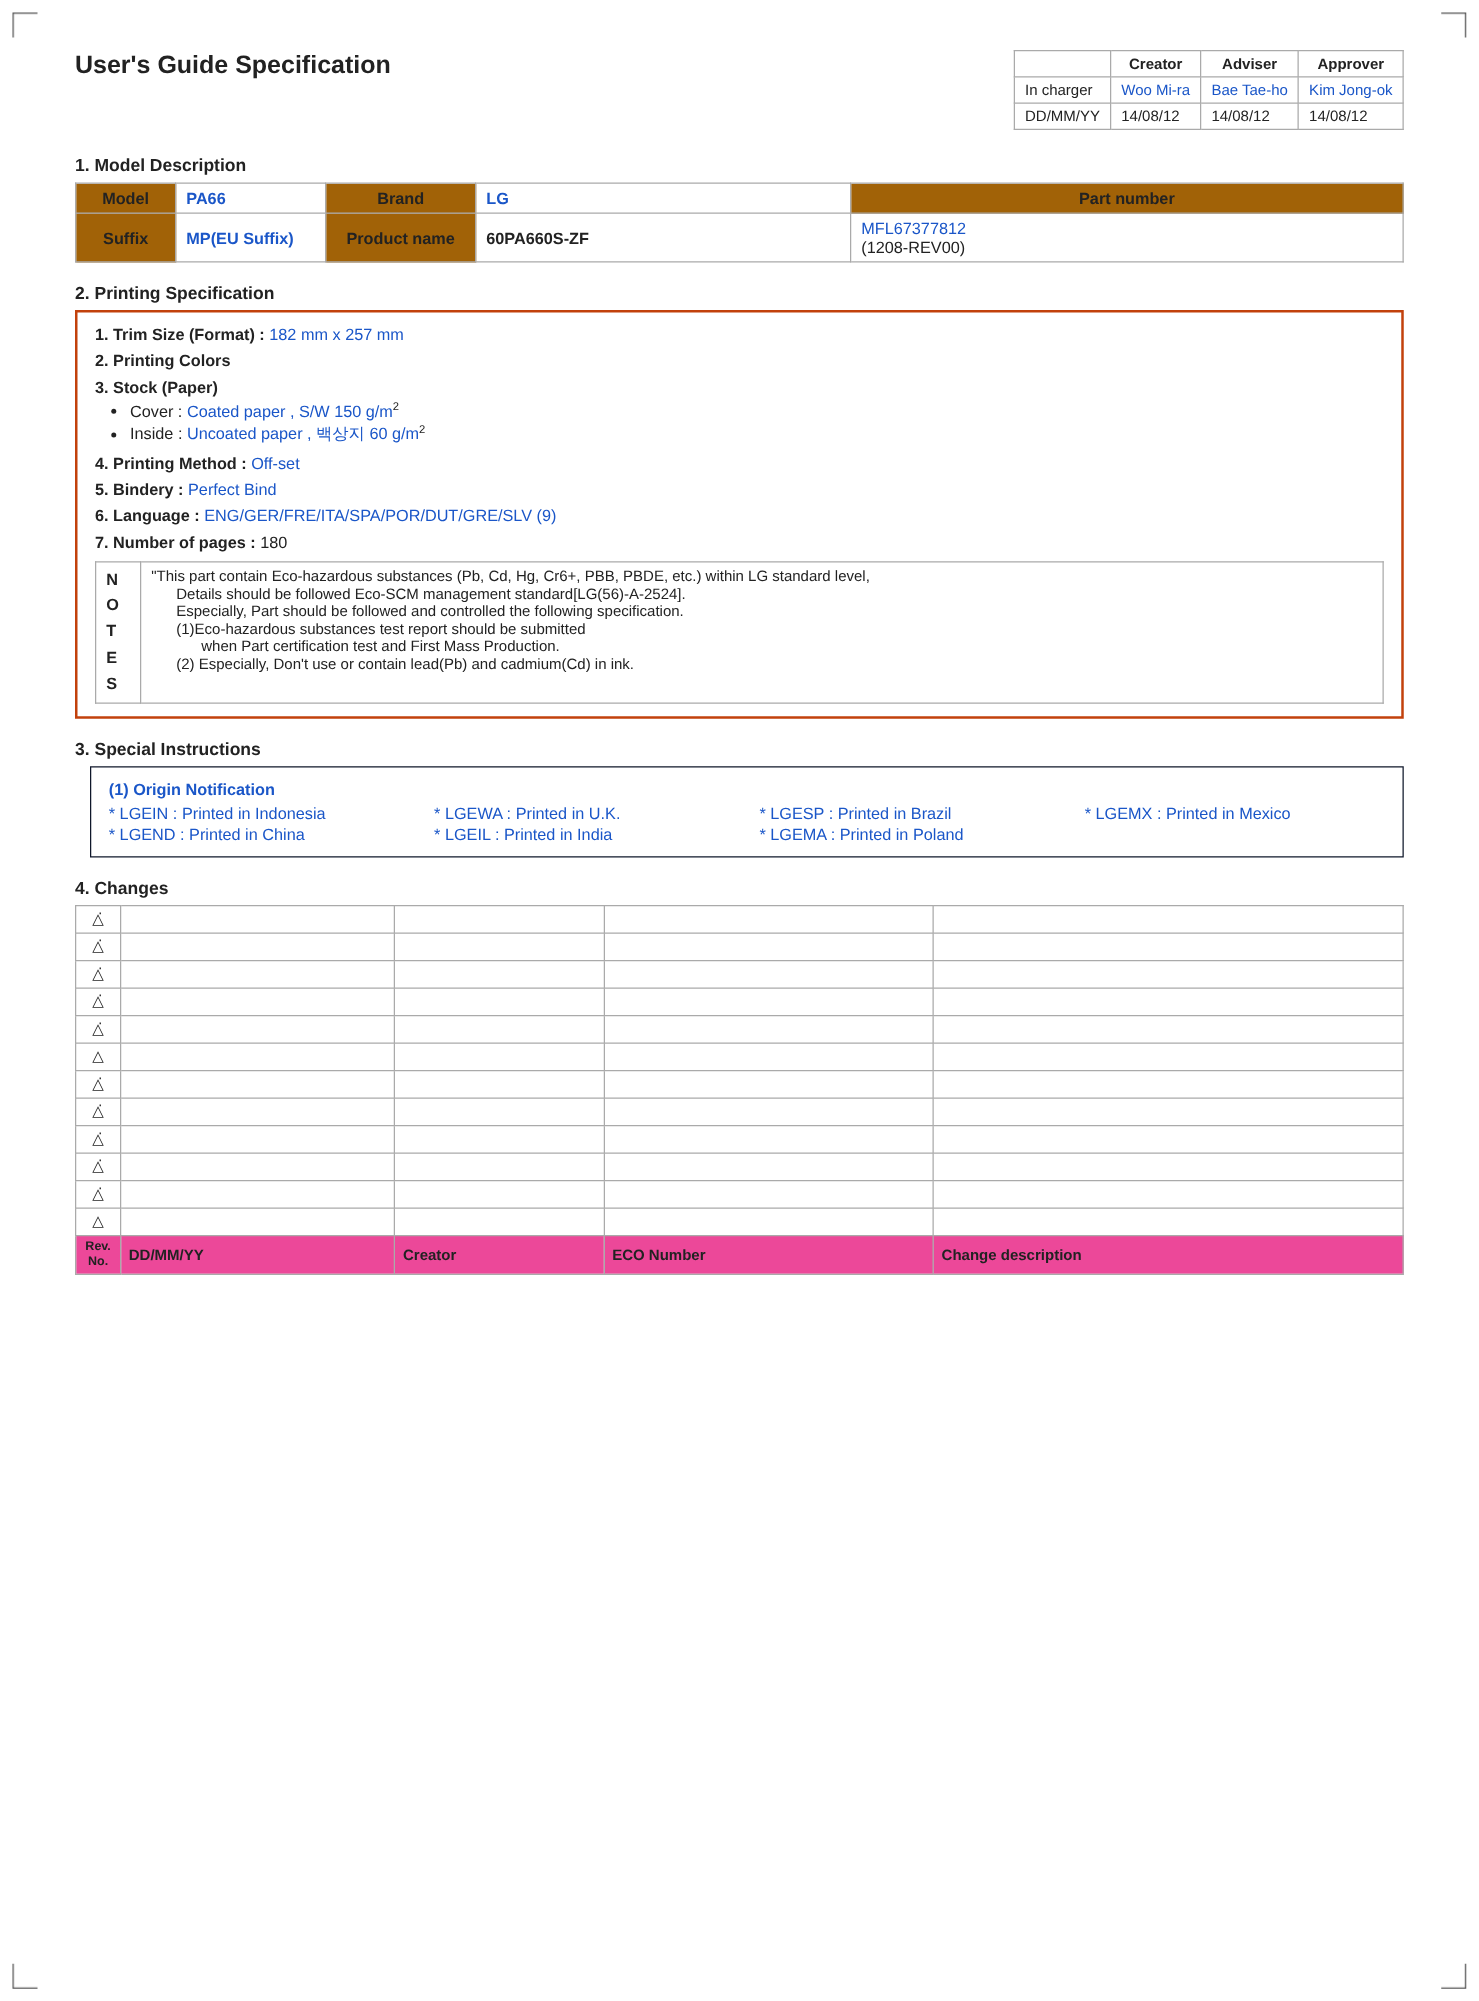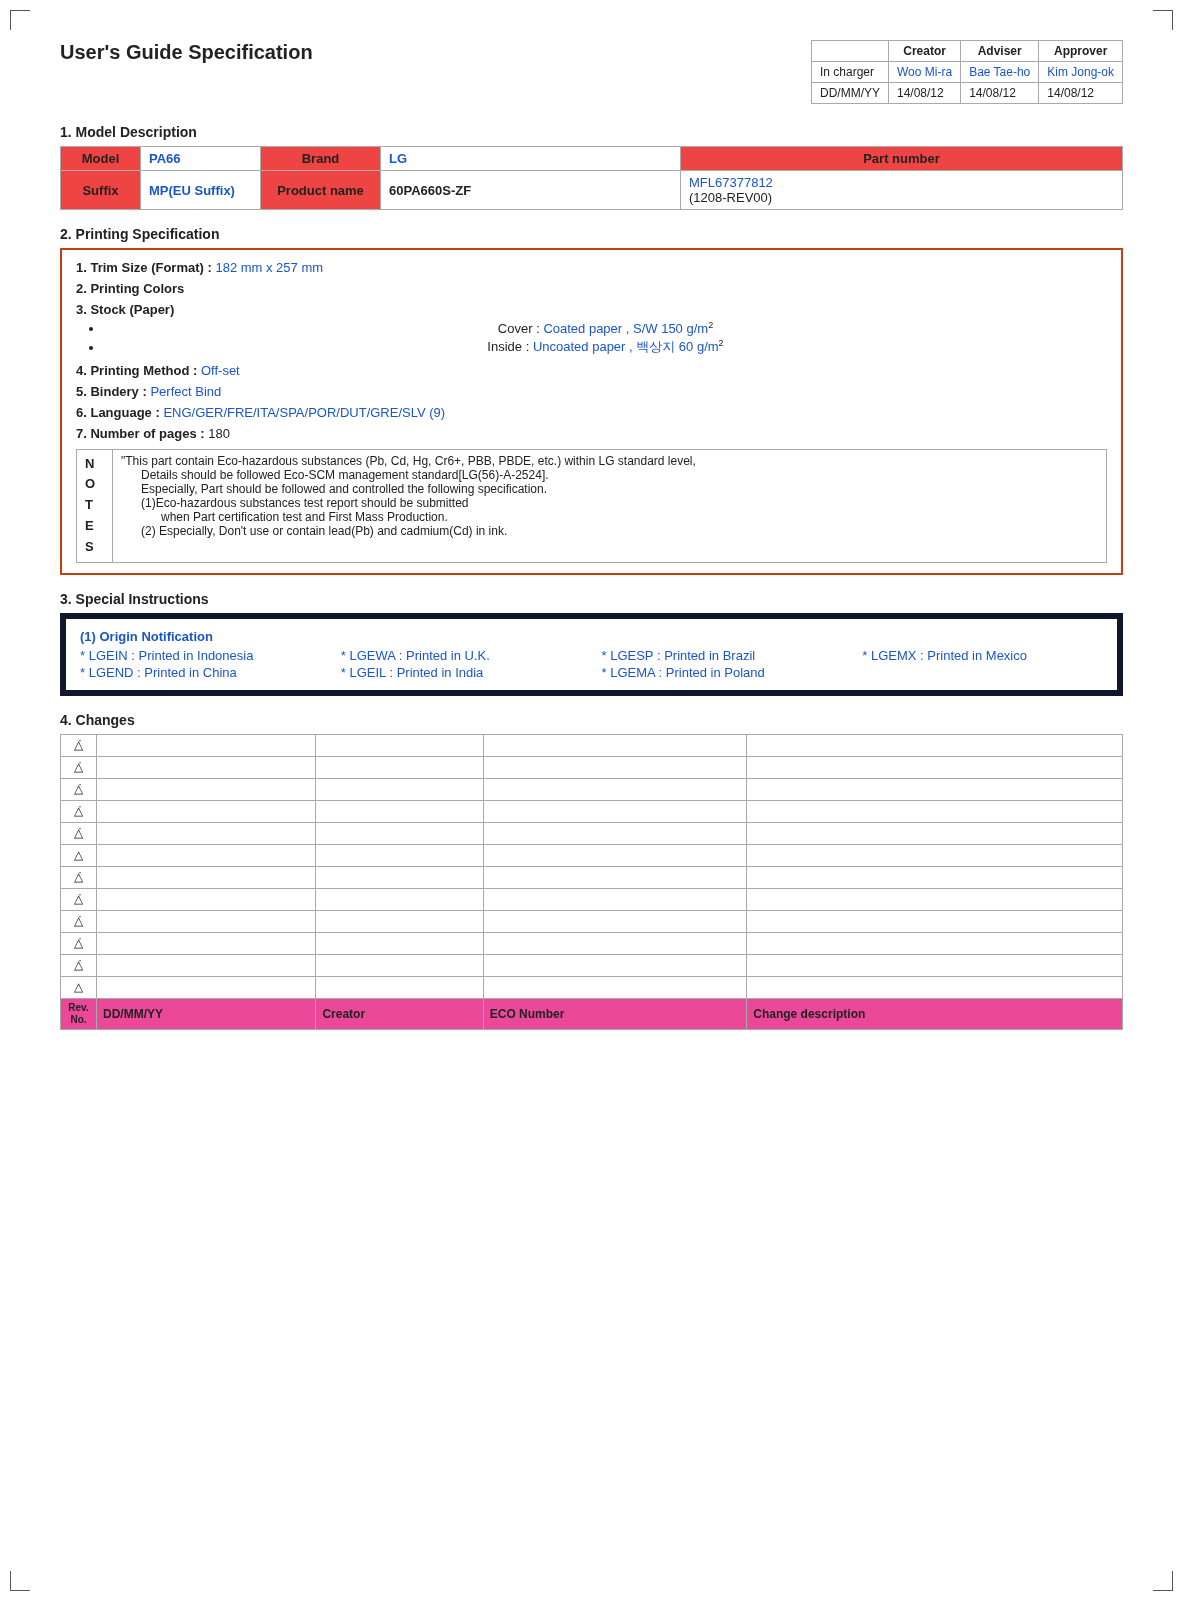--- a/index.html
+++ b/index.html
@@ -67,59 +67,60 @@
       width: 100%;
       margin-bottom: 12px;
     }
     .model-table td, .model-table th {
       border: 1px solid #aaa;
       padding: 4px 8px;
       font-size: 13px;
     }
     .model-table th {
       font-weight: bold;
-      background: #ef4444;
+      background: #a16207;
     }
 
     
     .spec-box {
       border: 2px solid #c2410c;
       padding: 10px 14px;
       margin-bottom: 12px;
     }
     .spec-item {
       margin-bottom: 6px;
     }
     .spec-item-title { font-weight: bold; }
     .bullet-list {
       list-style: disc;
       margin-left: 28px;
       margin-top: 3px;
     }
-    .bullet-list li { margin-bottom: 2px; text-align: center; }
+    .bullet-list li { margin-bottom: 2px; }
 
     
     .notes-table {
       border-collapse: collapse;
       width: 100%;
       margin-top: 8px;
     }
     .notes-table td {
       border: 1px solid #aaa;
       padding: 4px 8px;
       font-size: 12px;
       vertical-align: top;
     }
 
     
     .special-box {
-      border: 6px solid #0f172a;
+      border: 1px solid #0f172a;
       padding: 10px 14px;
       margin-bottom: 12px;
       font-size: 13px;
+      margin-left: 12px;
     }
     .origin-title { font-weight: bold; margin-bottom: 4px; }
     .origin-grid {
       display: grid;
       grid-template-columns: 1fr 1fr 1fr 1fr;
       gap: 2px 20px;
       margin-top: 4px;
     }
 
     

